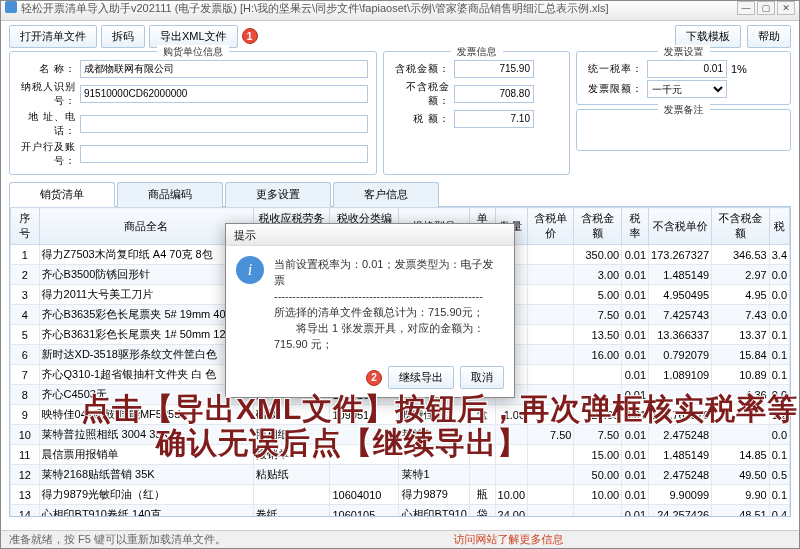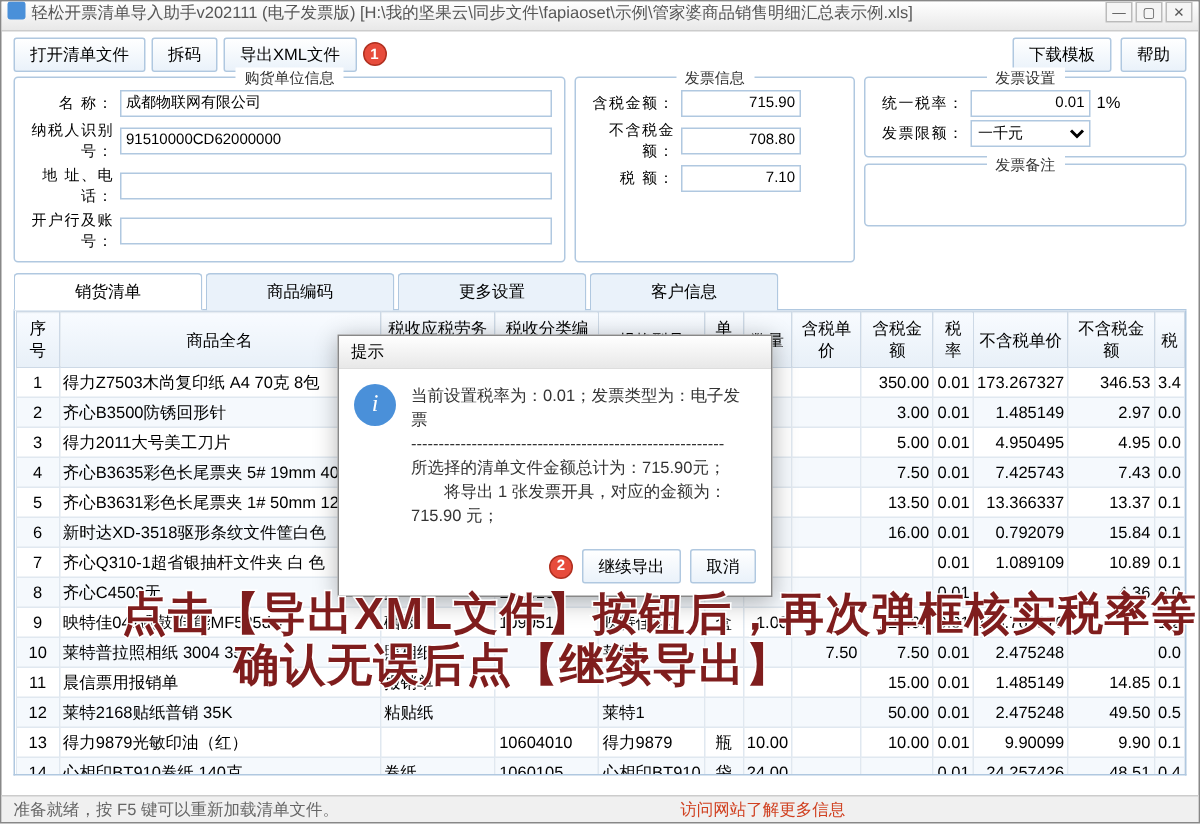--- a/index.html
+++ b/index.html
@@ -17,21 +17,21 @@
 .panel-l{flex:1;min-height:108px}
 .panel-m{width:187px}
 .panel-r{width:215px}
 .panel-b{width:215px;margin-top:4px}
 .fld{display:flex;align-items:center;margin:2px 0;gap:4px}
 .fld label{width:58px;text-align:right;font-size:10px;letter-spacing:1px}
 .fld .inp{flex:1;height:18px;border:1px solid #b0c8e0;background:#fff;padding:0 3px;font-size:10px;line-height:16px}
 .fld .inp.sm{width:80px;flex:0 0 80px;text-align:right}
 .fld .sel{width:80px;height:18px;border:1px solid #b0c8e0;background:#fff;font-size:10px}
 .tabs{display:flex;margin:2px 8px 0;border-bottom:1px solid #b0c8e0}
-.tab{padding:4px 40px;border:1px solid #b0c8e0;border-bottom:none;background:#eaf2fa;margin-right:2px;font-size:11px;cursor:pointer;border-radius:3px 3px 0 0;position:relative;top:1px}
+.tab{padding:4px 30px;border:1px solid #b0c8e0;border-bottom:none;background:#eaf2fa;margin-right:2px;font-size:11px;cursor:pointer;border-radius:3px 3px 0 0;position:relative;top:1px}
 .tab.active{background:#fff;border-bottom:1px solid #fff}
 .grid{margin:0 8px;border:1px solid #b0c8e0;border-top:none;height:310px;overflow:auto}
 table{width:100%;border-collapse:collapse;font-size:10px}
 th{background:linear-gradient(#f8fbff,#e8f0f8);border:1px solid #cdd9e6;padding:3px 2px;font-weight:normal;position:sticky;top:0}
 td{border:1px solid #e0e8f0;padding:2px;white-space:nowrap;overflow:hidden}
 tr:nth-child(even){background:#f5f9fd}
 .r{text-align:right}
 .c{text-align:center}
 .statusbar{position:absolute;bottom:0;left:0;right:0;height:18px;background:#f0f0f0;border-top:1px solid #ccc;display:flex;align-items:center;padding:0 8px;font-size:10px;color:#666}
 .statusbar .lnk{margin:0 auto;color:#d04020}

